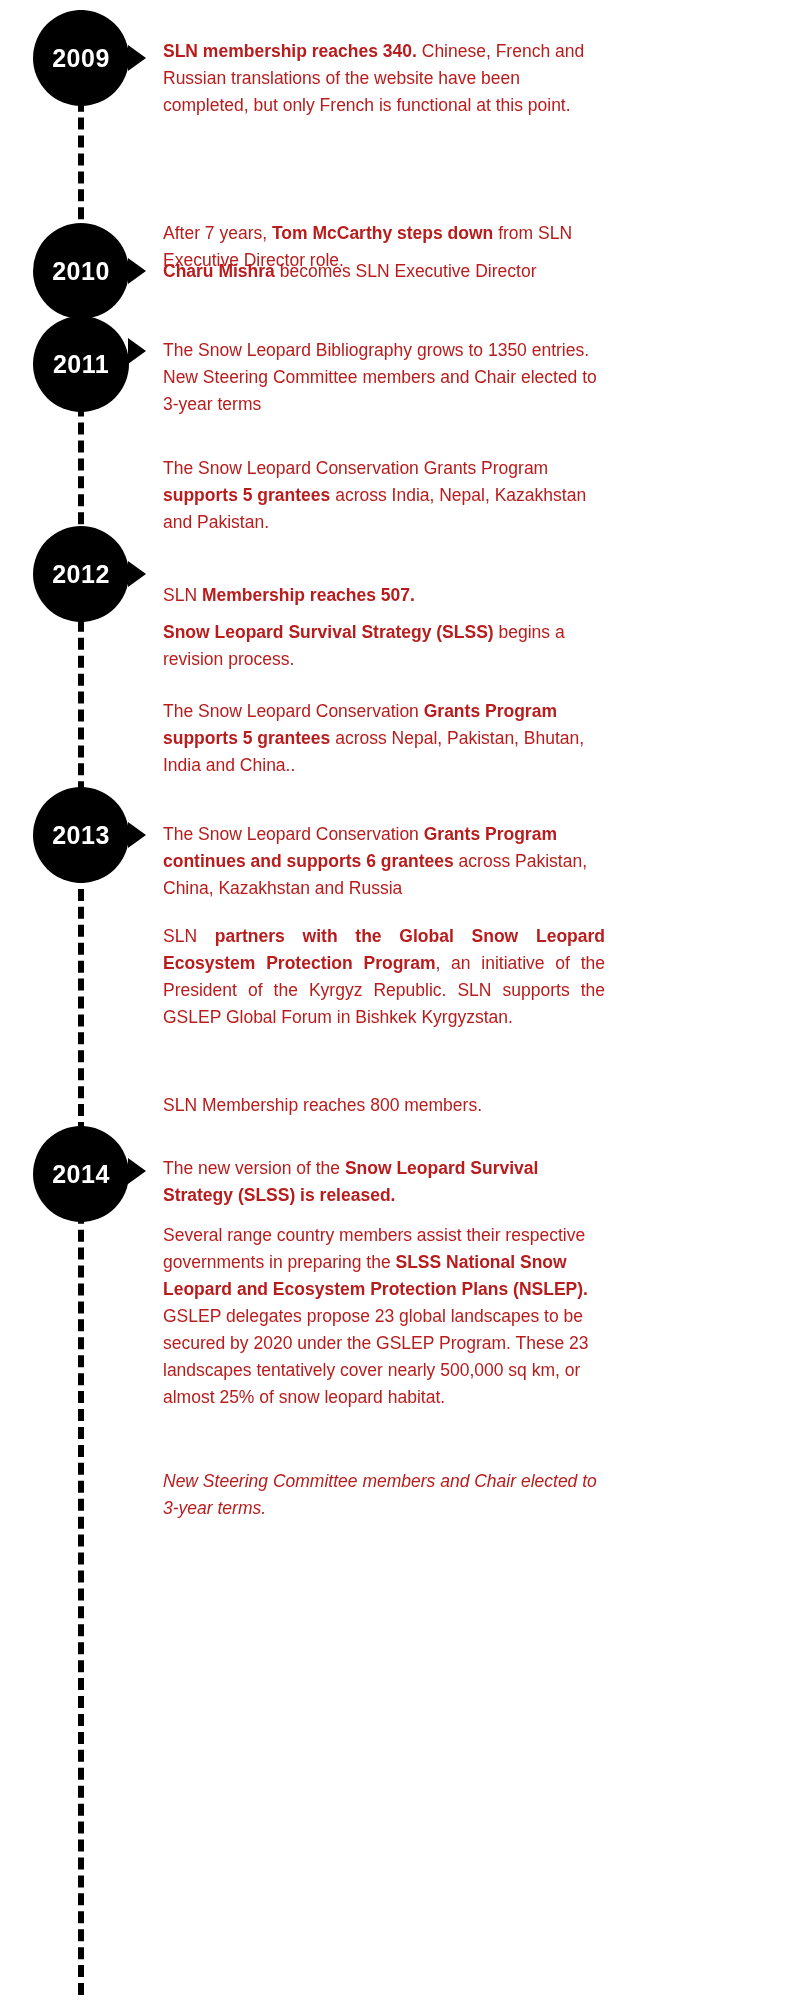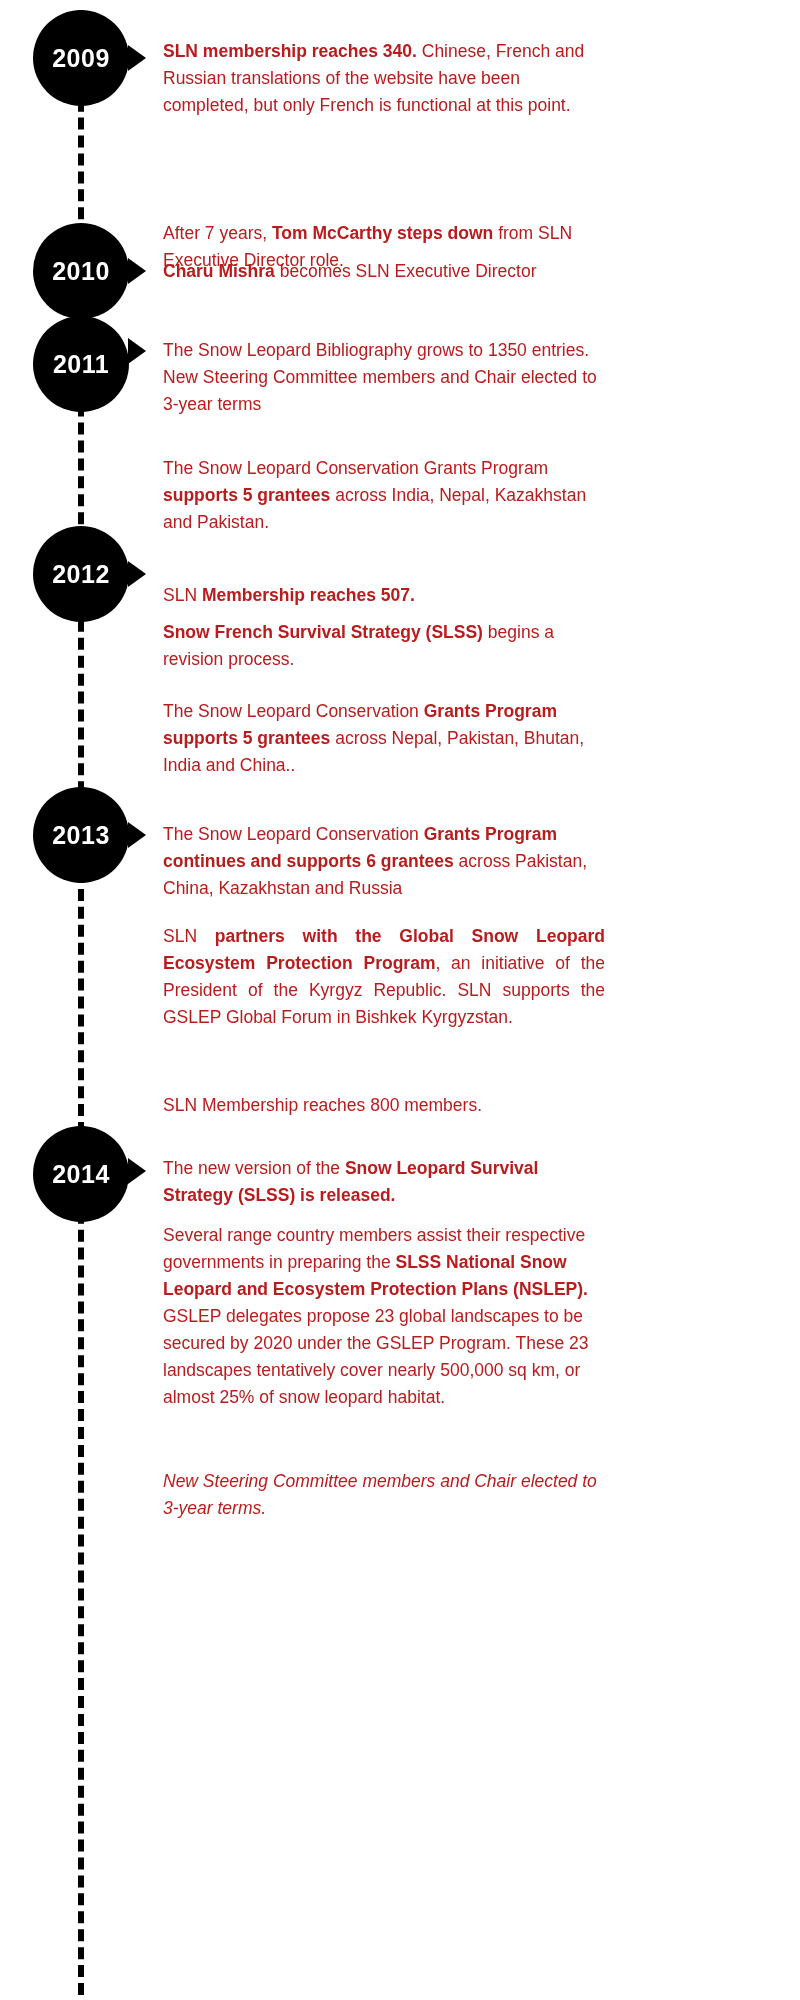--- a/index.html
+++ b/index.html
@@ -113,21 +113,21 @@
         <p>The Snow Leopard Conservation Grants Program <b>supports 5 grantees</b> across India, Nepal, Kazakhstan and Pakistan.</p>
       </div>
       <div class="year-node" style="top: 526px;">
         <span class="yr-label">2012</span>
       </div>
       <div class="arrow" style="top: 561px;"></div>
       <div class="entry-text" style="top: 561px; margin-top: 21px;">
         <p>SLN <b>Membership reaches 507.</b></p>
       </div>
       <div class="entry-text" style="top: 619px;">
-        <p><b>Snow French Survival Strategy (SLSS)</b> begins a revision process.</p>
+        <p><b>Snow Leopard Survival Strategy (SLSS)</b> begins a revision process.</p>
       </div>
       <div class="entry-text" style="top: 698px;">
         <p>The Snow Leopard Conservation <b>Grants Program supports 5 grantees</b> across Nepal, Pakistan, Bhutan, India and China..</p>
       </div>
       <div class="year-node" style="top: 787px;">
         <span class="yr-label">2013</span>
       </div>
       <div class="arrow" style="top: 822px;"></div>
       <div class="entry-text" style="top: 821px;">
         <p>The Snow Leopard Conservation <b>Grants Program continues and supports 6 grantees</b> across Pakistan, China, Kazakhstan and Russia</p>

